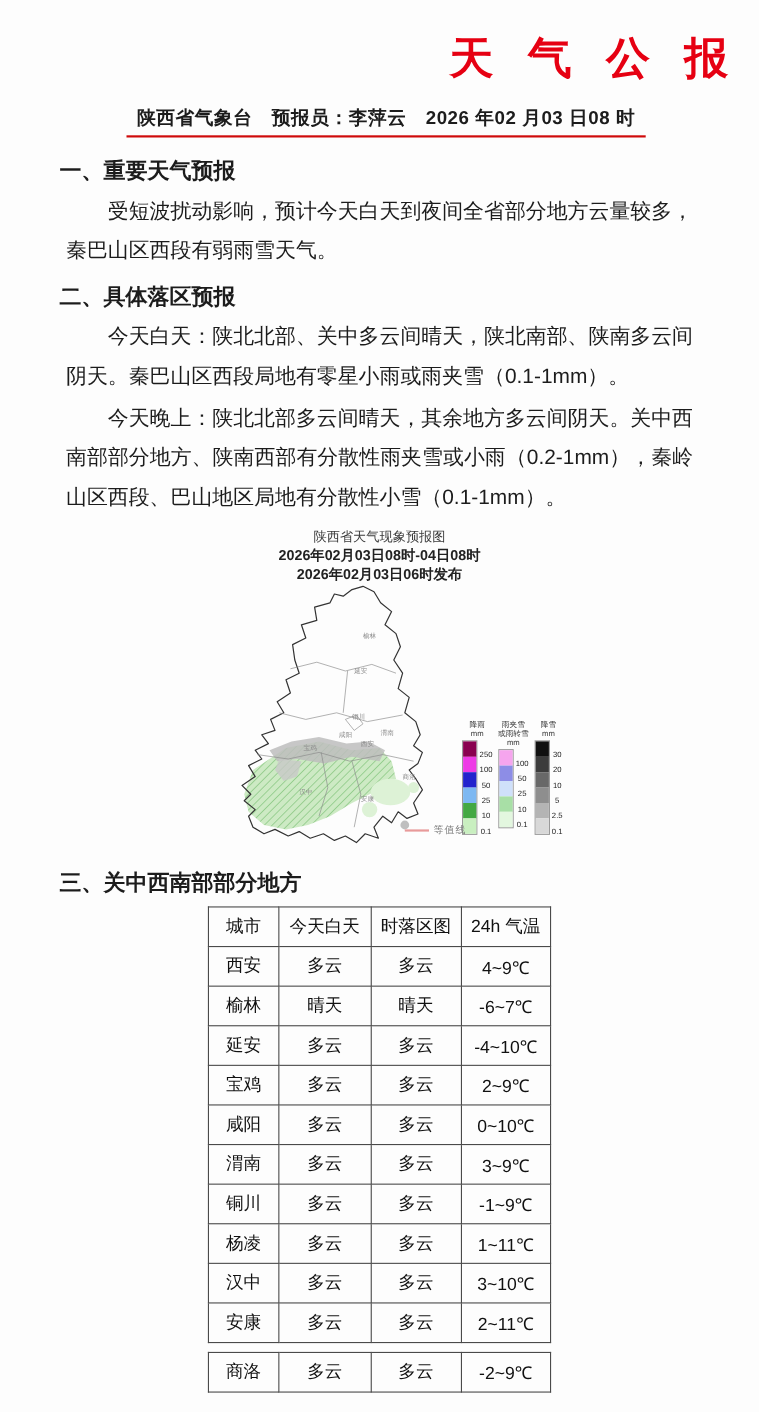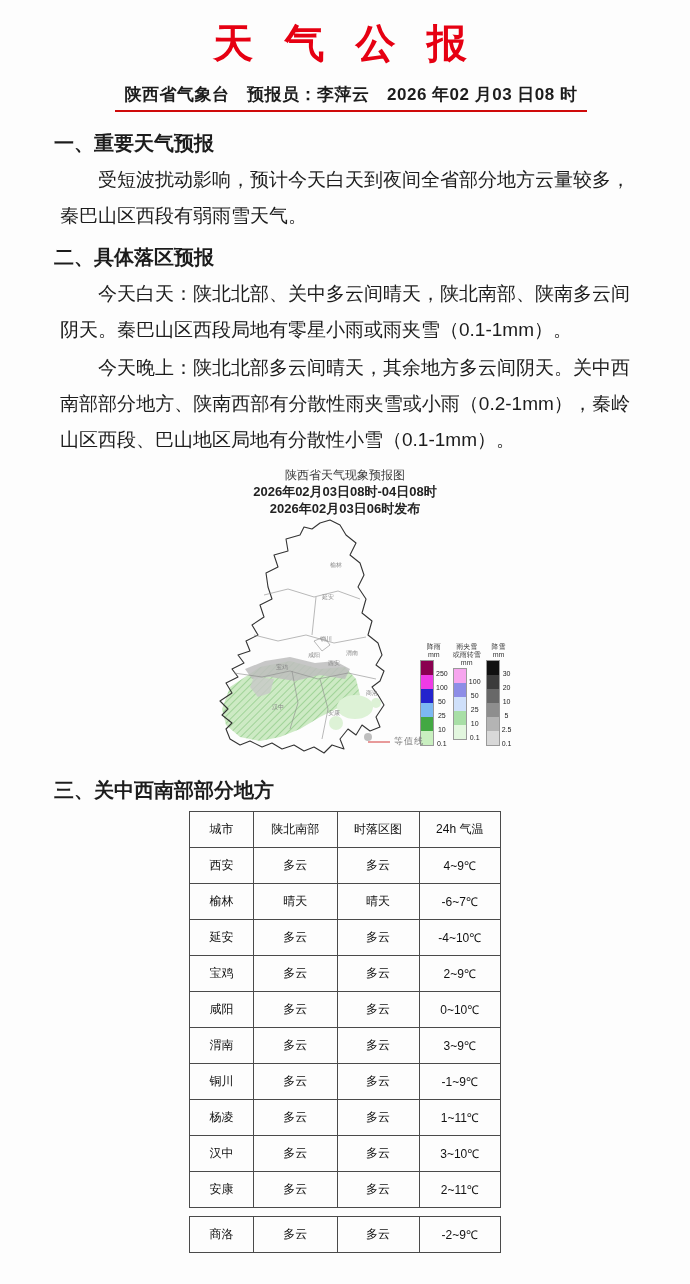--- a/index.html
+++ b/index.html
@@ -8,21 +8,21 @@
     width:690px;height:1284px;
     margin:0 auto;
     background:#fdfdfd;
     overflow:hidden;
     font-family:"Liberation Sans", sans-serif;
     color:#1c1c1c;
     box-sizing:border-box;
     padding-top:10px;
   }
   .title{
-    margin:8px;text-align:center;
+    margin:18px;text-align:right;
     font-size:40px;line-height:50px;font-weight:bold;
     letter-spacing:10px;color:var(--accent,#e60012);
   }
   .byline-wrap{text-align:center;margin-top:15px;padding-left:12px;}
   .byline{
     display:inline-block;font-size:17px;font-weight:bold;
     padding:0 10px 4px 10px;
     border-bottom:2px solid var(--underline,#cf0a0a);
     letter-spacing:0.5px;
   }
@@ -64,21 +64,21 @@
     margin-top:8px;line-height:22px;letter-spacing:1px;
   }
   .tbl{
     border-collapse:collapse;margin:4px auto 0 auto;
     width:312px;table-layout:fixed;
   }
   .tbl.frag2{margin-top:8px;}
   .tbl td,.tbl th{
     border:1px solid #4a4a4a;
     height:35px;text-align:center;vertical-align:middle;
-    font-size:12px;font-weight:500;color:#111;
+    font-size:16px;font-weight:500;color:#111;
     padding:0 2px;background:#fdfdfd;
   }
   .tbl col.c1{width:20.5%;}
   .tbl col.c2{width:27%;}
   .tbl col.c3{width:26.3%;}
   .tbl col.c4{width:26.2%;}
 </style>
 </head>
 <body>
 
@@ -231,21 +231,21 @@
   <table class="tbl">
     <colgroup>
         <col class="c1">
         <col class="c2">
         <col class="c3">
         <col class="c4">
       </colgroup>
     <thead>
         <tr id="tbl-head">
           <td>城市</td>
-          <td>陕北南部</td>
+          <td>今天白天</td>
           <td>时落区图</td>
           <td>24h 气温</td>
         </tr>
       </thead>
     <tbody id="tbl-body">
         <tr>
           <td>西安</td>
           <td>多云</td>
           <td>多云</td>
           <td>4~9℃</td>

